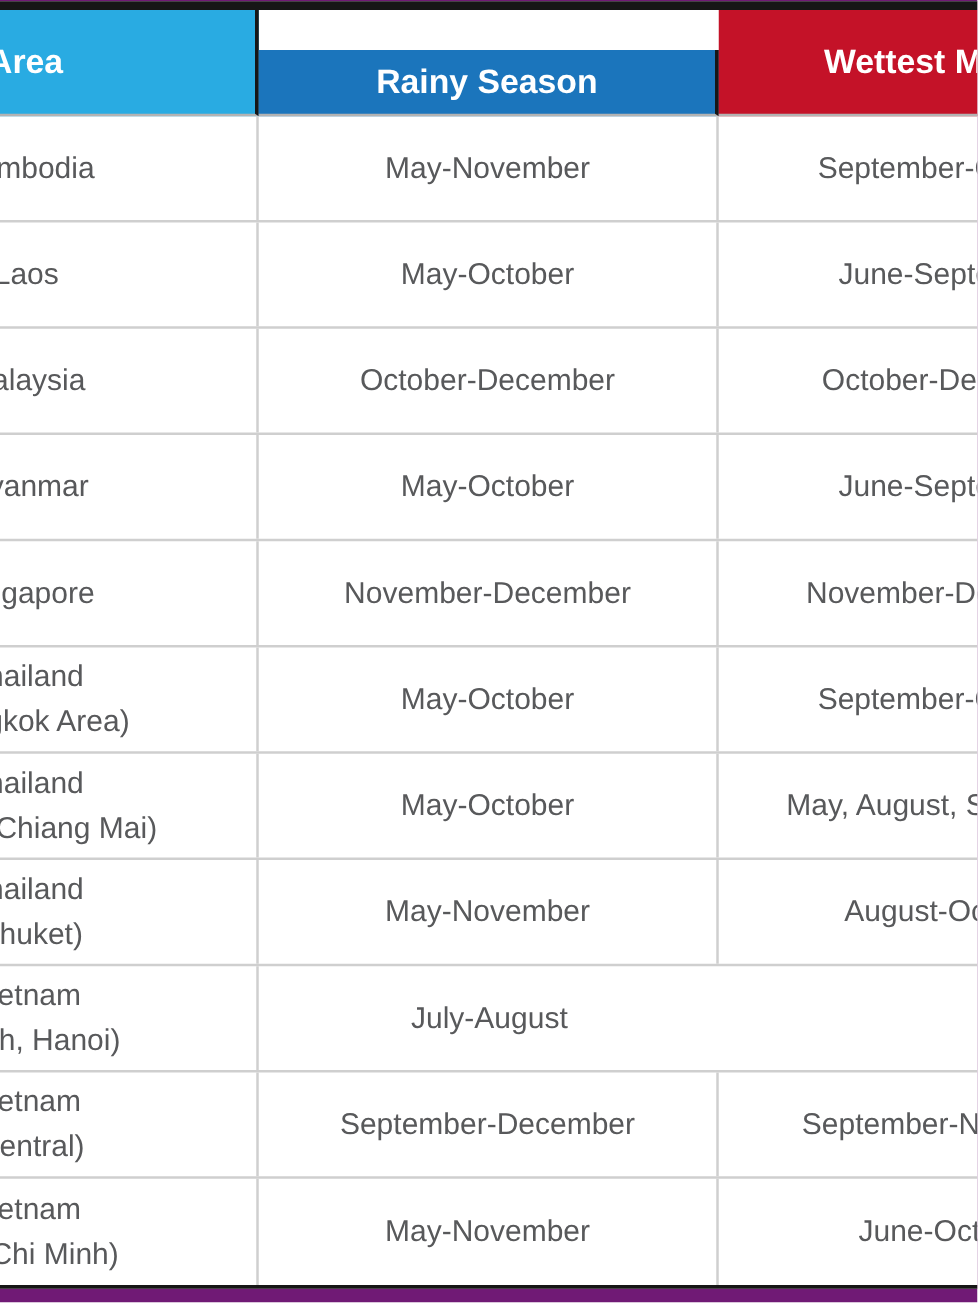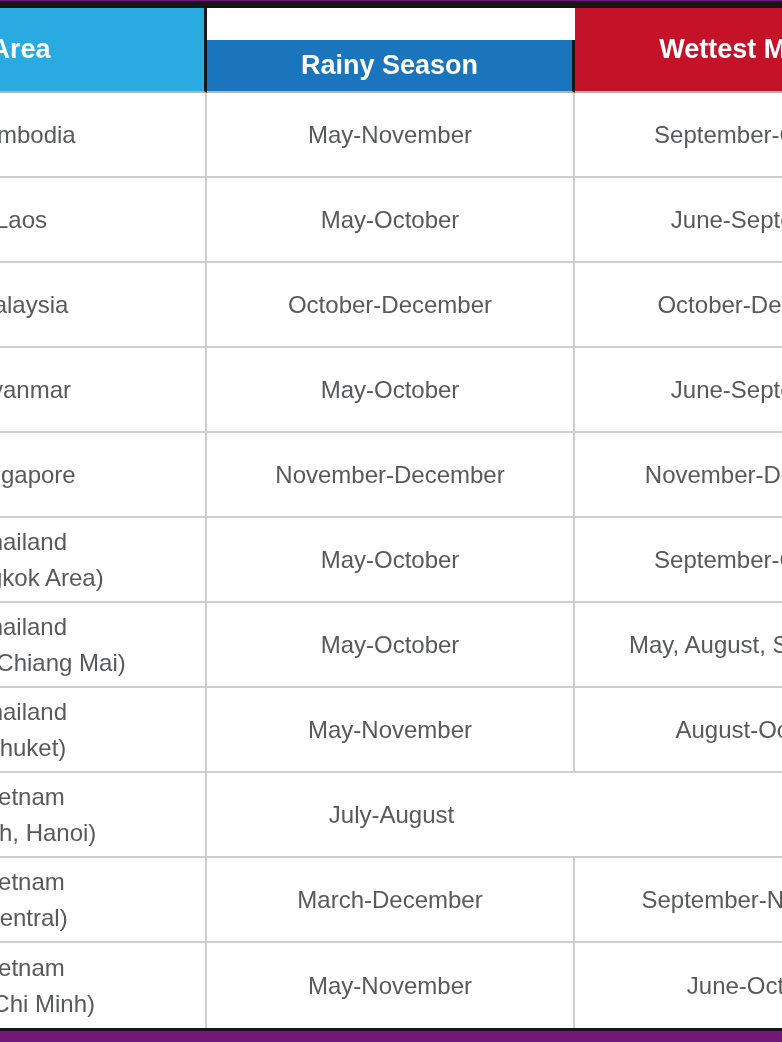--- a/index.html
+++ b/index.html
@@ -125,21 +125,21 @@
         <span class="area-detail">(North, Hanoi)</span>
       </div>
       <div class="td c3">July-August</div>
     </div>
 
     <div class="tr">
       <div class="td c1">
         <span class="area-main">Vietnam</span>
         <span class="area-detail">(Central)</span>
       </div>
-      <div class="td c2">March-December</div>
+      <div class="td c2">September-December</div>
       <div class="td c3">September-November</div>
     </div>
 
     <div class="tr">
       <div class="td c1">
         <span class="area-main">Vietnam</span>
         <span class="area-detail">(Ho Chi Minh)</span>
       </div>
       <div class="td c2">May-November</div>
       <div class="td c3">June-October</div>

